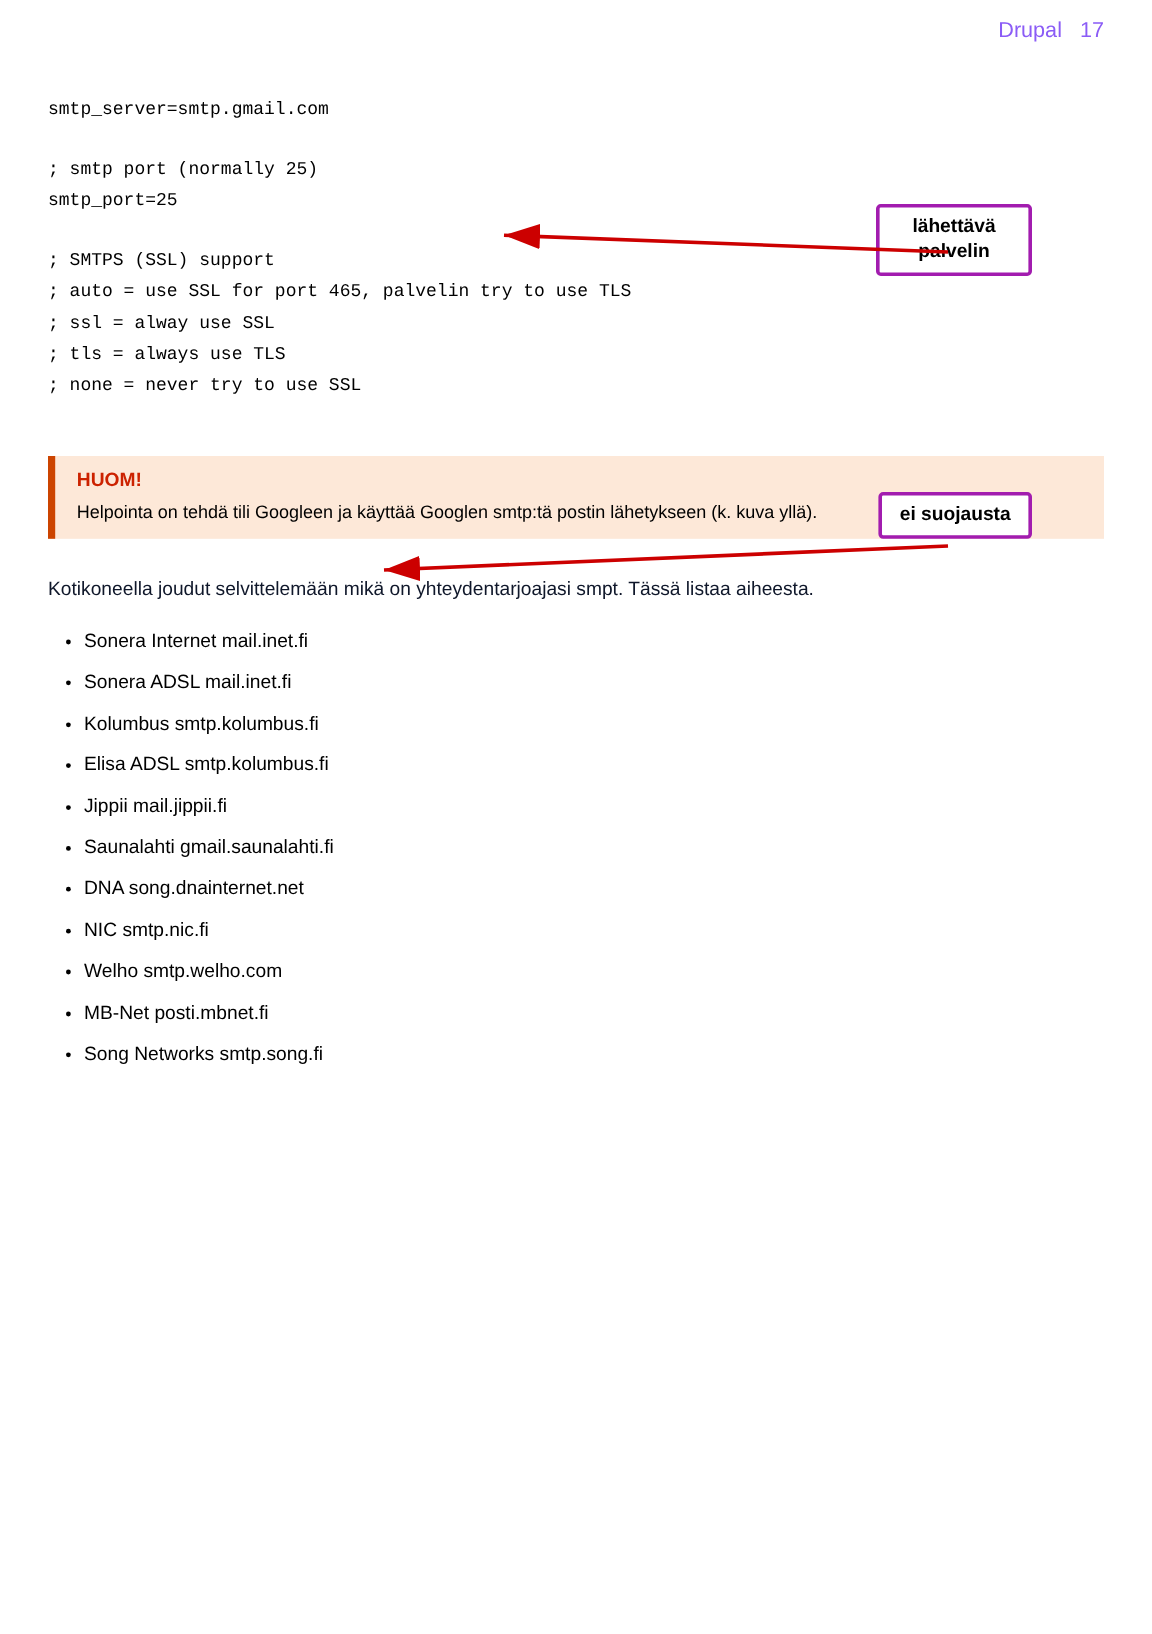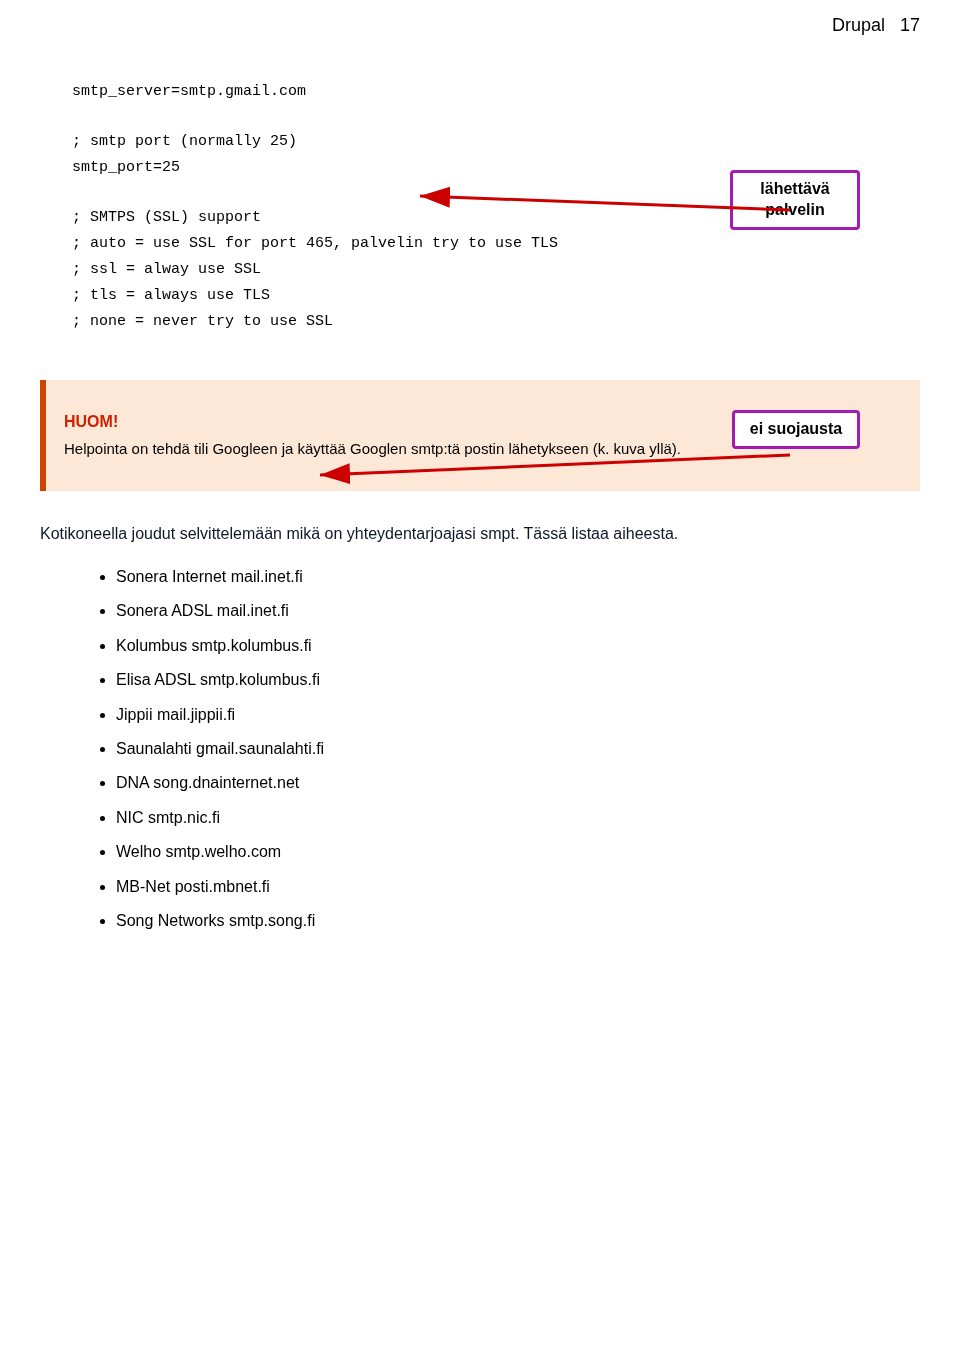--- a/index.html
+++ b/index.html
@@ -17,30 +17,29 @@
       min-height: 1362px;
       padding: 20px 40px;
       position: relative;
     }
 
     .page-header {
       position: absolute;
       top: 15px;
       right: 40px;
       font-size: 18px;
-      color: #000000;
+      color: #8b5cf6;
     }
 
     .code-section {
       margin-top: 60px;
       font-family: 'Courier New', Courier, monospace;
       font-size: 15px;
       line-height: 1.6;
       position: relative;
-      margin-left: 32px;
     }
 
     .code-line {
       display: block;
       margin-bottom: 2px;
     }
 
     .annotation-box {
       position: absolute;
       border: 3px solid #a21caf;
@@ -74,21 +73,21 @@
       left: 0;
       width: 100%;
       height: 500px;
       pointer-events: none;
     }
 
     .huom-box {
       margin-top: 20px;
       background: #fde8d8;
       border-left: 6px solid #cc4400;
-      padding: 30px 18px;
+      padding: 9px 18px;
       font-family: Arial, sans-serif;
       font-size: 15px;
       line-height: 1.5;
     }
 
     .huom-title {
       font-weight: bold;
       font-size: 16px;
       color: #cc2200;
       margin-bottom: 4px;
@@ -106,21 +105,20 @@
       margin-top: 16px;
       margin-left: 30px;
       list-style: disc;
       font-family: Arial, sans-serif;
       font-size: 16px;
       line-height: 1.9;
     }
 
     .bullet-list li {
       margin-bottom: 4px;
-      margin-left: 46px;
     }
 
     .code-area {
       position: relative;
     }
   </style>
 </head>
 <body>
 
 <div class="page-header">

